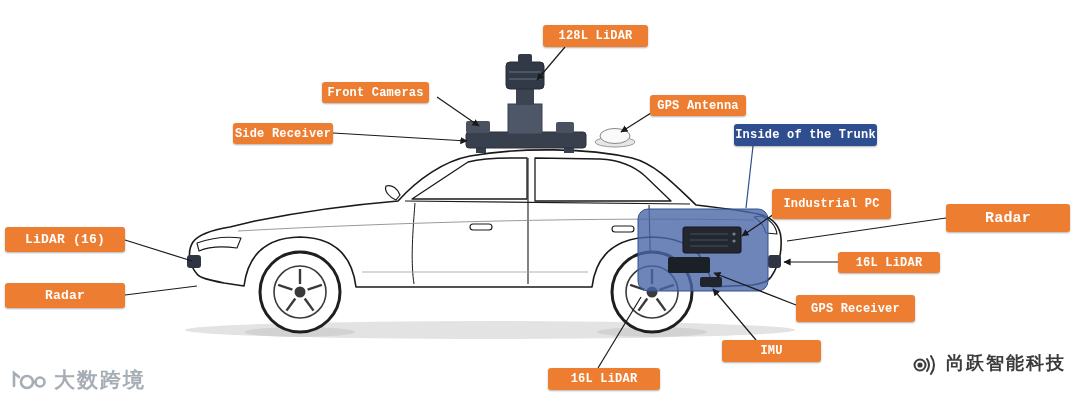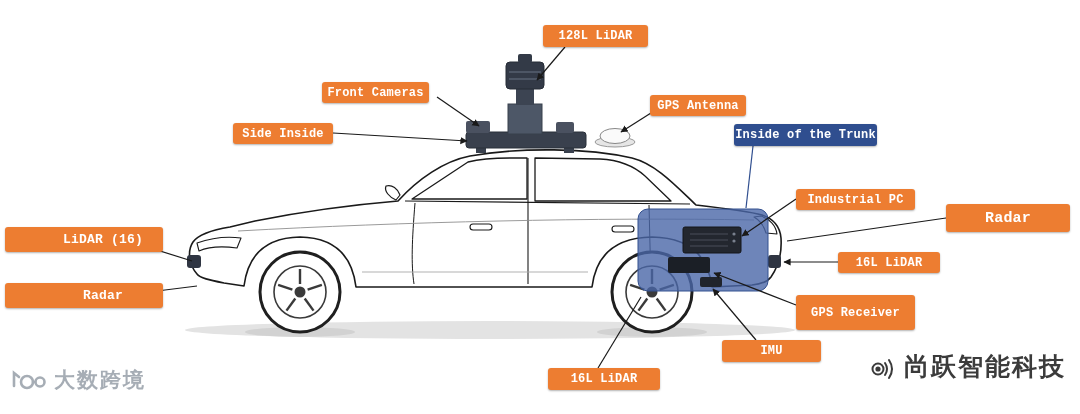--- a/index.html
+++ b/index.html
@@ -8,28 +8,28 @@
     font-family:Liberation Mono, monospace;
   }
   .diagram-svg{position:absolute;left:0;top:0;}
   .label{
     position:absolute;display:flex;align-items:center;justify-content:center;
     background:var(--orange,#ED7D31);color:#fff;font-weight:bold;font-size:12px;
     border-radius:3px;box-shadow:0 1px 2px rgba(0,0,0,.3);white-space:nowrap;
     letter-spacing:.2px;
   }
   .label.navy{background:var(--navy,#2F4E8F);}
-  .label.md{font-size:13px;padding-left:38px;}
+  .label.md{font-size:13px;}
   .label.lg{font-size:15px;}
   .watermark{
     position:absolute;display:flex;align-items:center;gap:8px;font-weight:bold;
     letter-spacing:2px;
   }
   .watermark.left{left:10px;top:366px;color:var(--wm-gray,#A6ADB5);font-size:21px;}
-  .watermark.right{right:14px;top:350px;color:var(--wm-dark,#3B3B3B);font-size:25px;align-items:center;}
+  .watermark.right{right:14px;top:350px;color:var(--wm-dark,#3B3B3B);font-size:18px;align-items:center;}
 </style>
 </head>
 <body>
 
 <div class="stage">
 
   <svg class="diagram-svg" width="1080" height="414" viewBox="0 0 1080 414">
     <defs>
       <marker id="arrow" markerWidth="7" markerHeight="7" refX="5.5" refY="3" orient="auto">
         <path d="M0,0 L6,3 L0,6 Z" fill="#1a1a1a"></path>
@@ -159,26 +159,26 @@
       <line x1="756" y1="340" x2="713" y2="289" marker-end="url(#arrow)"></line>
       <line x1="598" y1="368" x2="641" y2="297"></line>
       <line x1="125" y1="240" x2="192" y2="261"></line>
       <line x1="125" y1="295" x2="197" y2="286"></line>
     </g>
   </svg>
 
   <div class="label" style="left:543px;top:25px;width:105px;height:22px;">128L LiDAR</div>
   <div class="label" style="left:322px;top:82px;width:107px;height:21px;">Front Cameras</div>
   <div class="label" style="left:650px;top:95px;width:96px;height:21px;">GPS Antenna</div>
-  <div class="label" style="left:233px;top:123px;width:100px;height:21px;">Side Inside</div>
+  <div class="label" style="left:233px;top:123px;width:100px;height:21px;">Side Receiver</div>
   <div class="label navy" style="left:734px;top:124px;width:143px;height:22px;">Inside of the Trunk</div>
-  <div class="label" style="left:796px;top:189px;width:119px;height:21px;text-align:right;">Industrial PC</div>
+  <div class="label" style="left:772px;top:189px;width:119px;height:30px;text-align:right;">Industrial PC</div>
   <div class="label lg" style="left:946px;top:204px;width:124px;height:28px;">Radar</div>
   <div class="label" style="left:838px;top:252px;width:102px;height:21px;">16L LiDAR</div>
-  <div class="label" style="left:796px;top:295px;width:119px;height:35px;">GPS Receiver</div>
+  <div class="label" style="left:796px;top:295px;width:119px;height:27px;">GPS Receiver</div>
   <div class="label" style="left:722px;top:340px;width:99px;height:22px;">IMU</div>
   <div class="label" style="left:548px;top:368px;width:112px;height:22px;">16L LiDAR</div>
   <div class="label md" style="left:5px;top:227px;width:120px;height:25px;">LiDAR (16)</div>
   <div class="label md" style="left:5px;top:283px;width:120px;height:25px;">Radar</div>
 
   <div class="watermark left">
     <svg width="36" height="28" viewBox="0 0 36 28">
       <g stroke="#A6ADB5" stroke-width="2.6" fill="none" stroke-linecap="round">
         <path d="M4 20 L4 7 L9 11"></path>
         <circle cx="17" cy="16" r="6"></circle>

